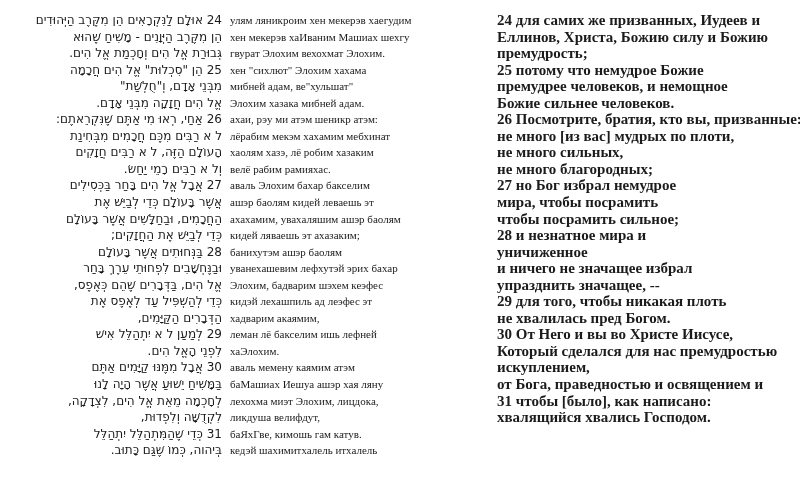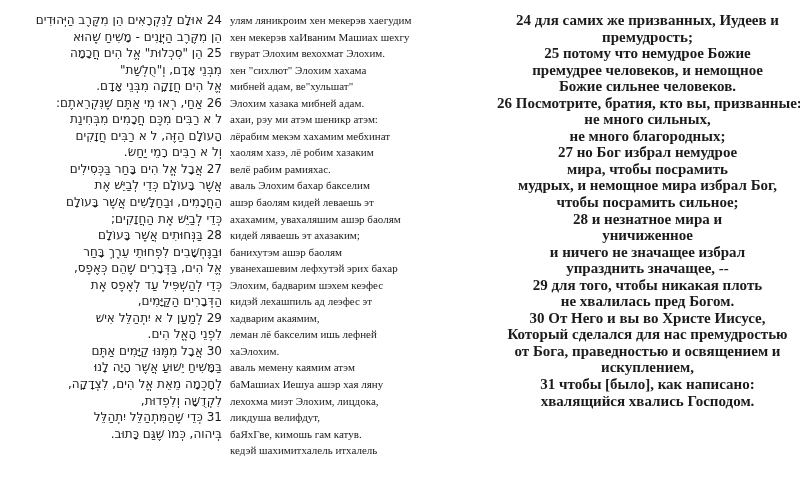--- a/index.html
+++ b/index.html
@@ -22,30 +22,30 @@
   }
   .col-tr{
     left:230px;width:262px;
     font-size:11px;
     font-family:"Liberation Serif", serif;
   }
   .col-ru{
     left:497px;width:301px;
     font-size:15px;font-weight:700;
     font-family:"Liberation Serif", serif;
-    text-align:center;
   }
 </style>
 </head>
 <body>
 
 <div class="page">
   <div class="col col-heb" id="col-heb">
       <div class="line">24 אוּלָם לַנִּקְרָאִים הֵן מִקֶּרֶב הַיְּהוּדִים</div>
       <div class="line">הֵן מִקֶּרֶב הַיְּוָנִים - מָשִׁיחַ שֶׁהוּא</div>
+      <div class="line">גְּבוּרַת אֱל הִים וְחָכְמַת אֱל הִים.</div>
       <div class="line">25 הֵן "סִכְלוּת" אֱל הִים חֲכָמָה</div>
       <div class="line">מִבְּנֵי אָדָם, וְ"חֻלְשַׁת"</div>
       <div class="line">אֱל הִים חֲזָקָה מִבְּנֵי אָדָם.</div>
       <div class="line">26 אַחַי, רְאוּ מִי אַתֶּם שֶׁנִּקְרֵאתֶם:</div>
       <div class="line">ל א רַבִּים מִכֶּם חֲכָמִים מִבְּחִינַת</div>
       <div class="line">הָעוֹלָם הַזֶּה, ל א רַבִּים חֲזָקִים</div>
       <div class="line">וְל א רַבִּים רָמֵי יַחַשׂ.</div>
       <div class="line">27 אֲבָל אֱל הִים בָּחַר בַּכְּסִילִים</div>
       <div class="line">אֲשֶׁר בָּעוֹלָם כְּדֵי לְבַיֵּשׁ אֶת</div>
       <div class="line">הַחֲכָמִים, וּבַחַלָּשִׁים אֲשֶׁר בָּעוֹלָם</div>
@@ -88,37 +88,38 @@
       <div class="line">хаЭлохим.</div>
       <div class="line">аваль мемену каямим атэм</div>
       <div class="line">баМашиах Иешуа ашэр хая ляну</div>
       <div class="line">лехохма миэт Элохим, лицдока,</div>
       <div class="line">ликдуша велифдут,</div>
       <div class="line">баЯхГве, кимошь гам катув.</div>
       <div class="line">кедэй шахимитхалель итхалель</div>
     </div>
   <div class="col col-ru" id="col-ru">
       <div class="line">24 для самих же призванных, Иудеев и</div>
+      <div class="line">Еллинов, Христа, Божию силу и Божию</div>
       <div class="line">премудрость;</div>
       <div class="line">25 потому что немудрое Божие</div>
       <div class="line">премудрее человеков, и немощное</div>
       <div class="line">Божие сильнее человеков.</div>
       <div class="line">26 Посмотрите, братия, кто вы, призванные:</div>
+      <div class="line">не много [из вас] мудрых по плоти,</div>
       <div class="line">не много сильных,</div>
       <div class="line">не много благородных;</div>
       <div class="line">27 но Бог избрал немудрое</div>
       <div class="line">мира, чтобы посрамить</div>
-      <div class="line">мудрых, и немощное мира избрал Бог,</div>
       <div class="line">чтобы посрамить сильное;</div>
       <div class="line">28 и незнатное мира и</div>
       <div class="line">уничиженное</div>
       <div class="line">и ничего не значащее избрал</div>
       <div class="line">упразднить значащее, --</div>
       <div class="line">29 для того, чтобы никакая плоть</div>
       <div class="line">не хвалилась пред Богом.</div>
       <div class="line">30 От Него и вы во Христе Иисусе,</div>
       <div class="line">Который сделался для нас премудростью</div>
+      <div class="line">искуплением,</div>
       <div class="line">от Бога, праведностью и освящением и</div>
-      <div class="line">искуплением,</div>
       <div class="line">31 чтобы [было], как написано:</div>
       <div class="line">хвалящийся хвались Господом.</div>
     </div>
 </div>
 
 </body></html>

